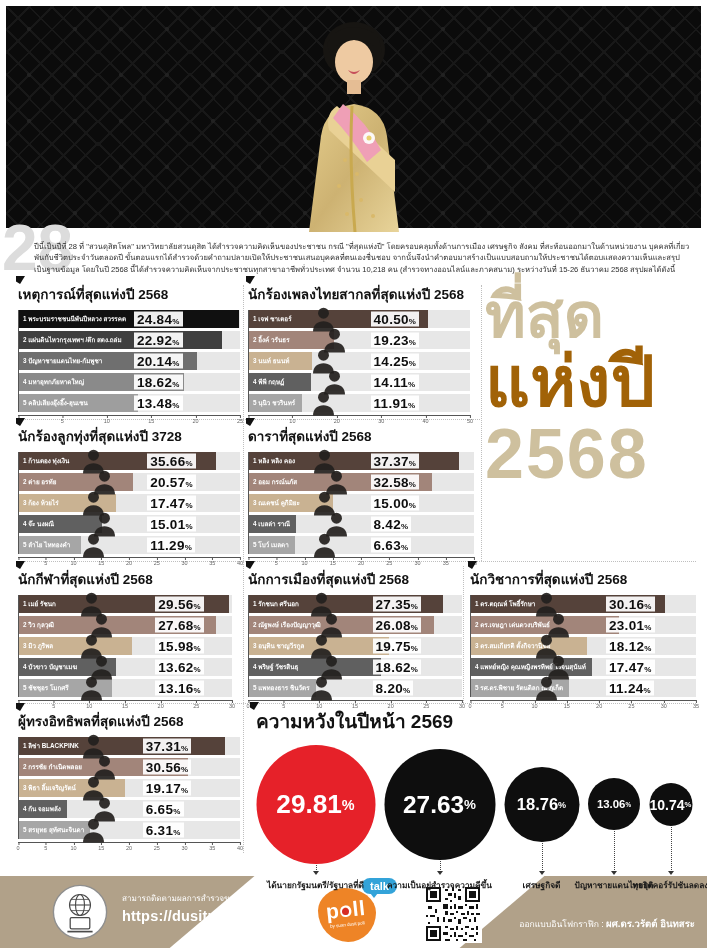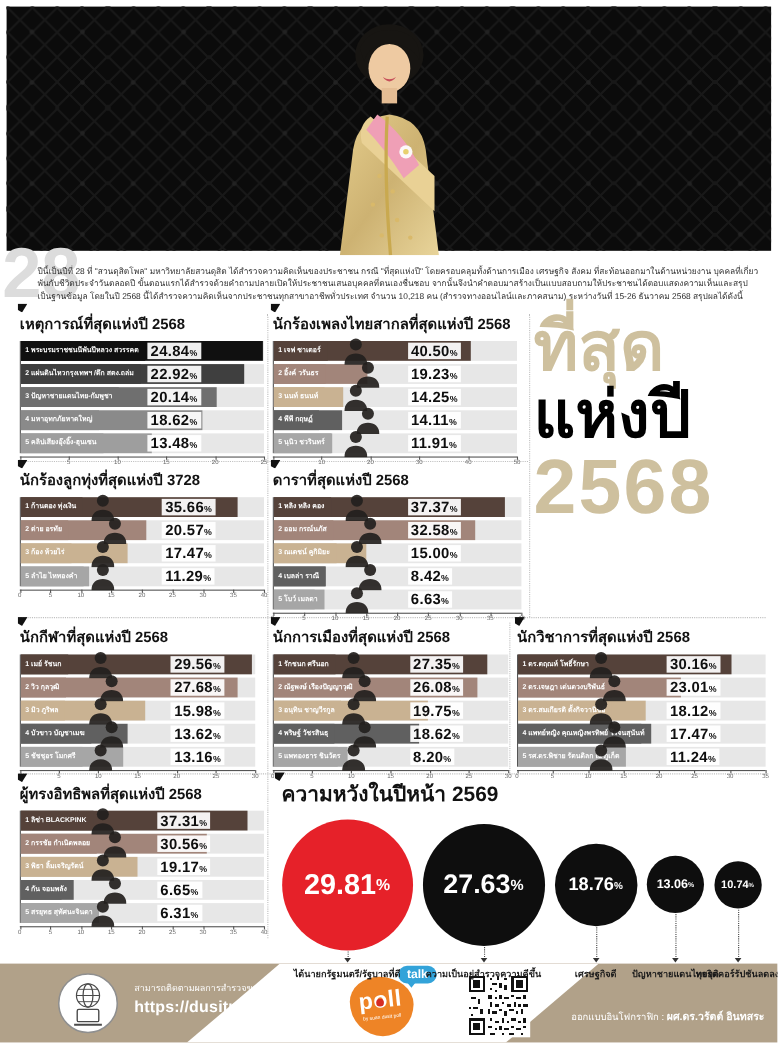--- a/index.html
+++ b/index.html
@@ -16,21 +16,21 @@
     background-size:46px 46px, 92px 92px, 92px 92px;}
   .hero svg{position:absolute;left:50%;top:4px;transform:translateX(-50%);}
 
   
   .year-28{position:absolute;left:2px;top:216px;font-size:64px;font-weight:bold;color:#dcdcdc;z-index:0;line-height:1;}
   .intro{position:absolute;left:34px;top:233px;width:656px;font-size:7.6px;line-height:1.55;color:#2c2c2c;z-index:1;}
 
   
   .hero-title{position:absolute;right:10px;top:284px;width:212px;line-height:1.02;z-index:1;}
   .hero-title .l1{font-size:62px;font-weight:800;color:#cec09e;}
-  .hero-title .l2{font-size:59px;font-weight:800;color:#000000;}
+  .hero-title .l2{font-size:70px;font-weight:800;color:#a16207;}
   .hero-title .l3{font-size:70px;font-weight:800;color:#cec09e;letter-spacing:2px;}
 
   
   .dot-h,.dot-v{position:absolute;z-index:0;}
   .dot-h{border-top:1px dotted #bfbfbf;height:0;}
   .dot-v{border-left:1px dotted #bfbfbf;width:0;}
 
   
   .chart-card{position:absolute;width:222px;height:134px;z-index:1;}
   .chart-card::before{content:"";position:absolute;left:-2px;top:-7px;width:9px;height:8px;background:#111;
@@ -269,20 +269,29 @@
         <div class="brow">
           <div class="fill" style="width:43.67%;background:#c9b292"></div>
           <span class="blabel" style="background:#c9b292">3 ก้อง ห้วยไร่</span>
           <svg class="pic" style="left:29%" viewBox="0 0 20 24">
             <circle cx="10" cy="6.5" r="5.2" fill="#23201e"></circle>
             <path d="M0 24c0-6.5 4.5-9.8 10-9.8s10 3.3 10 9.8z" fill="#23201e"></path>
           </svg>
           <span class="pct" style="left:57.99999999999999%">17.47<small>%</small></span>
         </div>
         <div class="brow">
+          <div class="fill" style="width:37.52%;background:#606060"></div>
+          <span class="blabel" style="background:#606060">4 จ๊ะ นงผณี</span>
+          <svg class="pic" style="left:34%" viewBox="0 0 20 24">
+            <circle cx="10" cy="6.5" r="5.2" fill="#23201e"></circle>
+            <path d="M0 24c0-6.5 4.5-9.8 10-9.8s10 3.3 10 9.8z" fill="#23201e"></path>
+          </svg>
+          <span class="pct" style="left:57.99999999999999%">15.01<small>%</small></span>
+        </div>
+        <div class="brow">
           <div class="fill" style="width:28.23%;background:#a6a6a6"></div>
           <span class="blabel" style="background:#a6a6a6">5 ลำไย ไหทองคำ</span>
           <svg class="pic" style="left:29%" viewBox="0 0 20 24">
             <circle cx="10" cy="6.5" r="5.2" fill="#23201e"></circle>
             <path d="M0 24c0-6.5 4.5-9.8 10-9.8s10 3.3 10 9.8z" fill="#23201e"></path>
           </svg>
           <span class="pct" style="left:57.99999999999999%">11.29<small>%</small></span>
         </div>
       </div>
       <div class="axis">
@@ -619,21 +628,21 @@
           <div class="harrow"></div>
           <div class="hlabel">เศรษฐกิจดี</div>
         </div>
         <div class="hope-item" style="width:52px">
           <div class="bubble" style="top:40px;width:52px;height:52px;background:#0e0e0e;font-size:11.4px">13.06<small>%</small></div>
           <div class="hconn" style="top:93px;height:39px"></div>
           <div class="harrow"></div>
           <div class="hlabel">ปัญหาชายแดนไทยยุติ</div>
         </div>
         <div class="hope-item" style="width:43px">
-          <div class="bubble" style="top:45px;width:43px;height:43px;background:#0e0e0e;font-size:10px">10.74<small>%</small></div>
+          <div class="bubble" style="top:45px;width:43px;height:43px;background:#0e0e0e;font-size:14px">10.74<small>%</small></div>
           <div class="hconn" style="top:89px;height:43px"></div>
           <div class="harrow"></div>
           <div class="hlabel">ทุจริตคอร์รัปชันลดลง</div>
         </div>
       </div>
   </section>
 
   <footer class="footer">
     <svg class="f-logo" viewBox="0 0 40 40">
       <circle cx="20" cy="20" r="19" fill="#fff" stroke="#8f8f8f" stroke-width="1"></circle>

